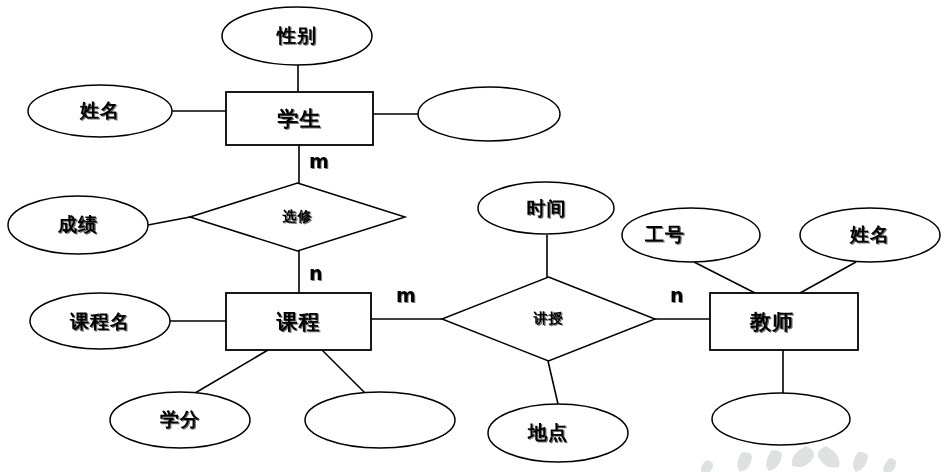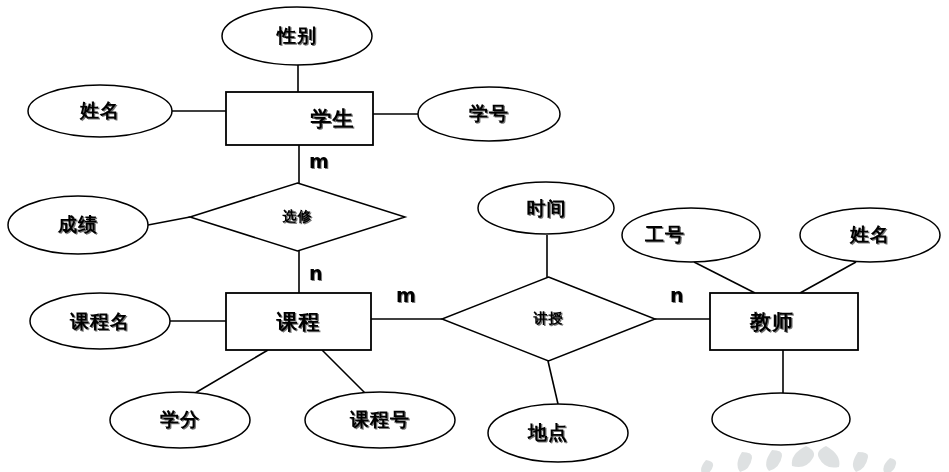--- a/index.html
+++ b/index.html
@@ -89,34 +89,32 @@
       <path d="M742 452 q-8 12 -2 20 q10 -2 12 -14 q1 -6 -10 -6 z"></path>
       <path d="M772 450 q-10 14 -3 21 q11 -3 13 -15 q1 -6 -10 -6 z"></path>
       <path d="M806 446 q-16 8 -14 20 q14 4 21 -8 q4 -7 -7 -12 z"></path>
       <path d="M826 446 q16 9 13 21 q-14 3 -20 -9 q-4 -7 7 -12 z"></path>
       <path d="M858 452 q-9 13 -2 20 q10 -3 12 -15 q1 -5 -10 -5 z"></path>
       <path d="M890 458 q-10 9 -5 16 q9 -1 11 -10 q1 -5 -6 -6 z"></path>
       <path d="M706 460 q-8 9 -3 15 q8 -1 10 -9 q1 -5 -7 -6 z"></path>
     </g>
   </svg>
 
-  <div class="node-label entity-label" style="left:226px;top:92px;width:147px;height:53px;padding-left:33px;">学生</div>
+  <div class="node-label entity-label" style="left:226px;top:92px;width:147px;height:53px;">学生</div>
   <div class="node-label entity-label" style="left:226px;top:293px;width:145px;height:57px;">课程</div>
   <div class="node-label entity-label" style="left:710px;top:293px;width:124px;height:57px;">教师</div>
 
   <div class="node-label rel-label" style="left:190px;top:183px;width:215px;height:68px;">选修</div>
   <div class="node-label rel-label" style="left:442px;top:277px;width:213px;height:84px;">讲授</div>
 
   <div class="node-label attr-label" style="left:222px;top:7px;width:150px;height:58px;">性别</div>
   <div class="node-label attr-label" style="left:28px;top:85px;width:144px;height:52px;">姓名</div>
-  <div class="node-label attr-label" style="left:418px;top:87px;width:142px;height:54px;">学号</div>
   <div class="node-label attr-label" style="left:8px;top:196px;width:140px;height:58px;">成绩</div>
   <div class="node-label attr-label" style="left:30px;top:293px;width:140px;height:57px;">课程名</div>
   <div class="node-label attr-label" style="left:110px;top:392px;width:140px;height:56px;">学分</div>
-  <div class="node-label attr-label" style="left:305px;top:392px;width:150px;height:56px;">课程号</div>
   <div class="node-label attr-label" style="left:478px;top:182px;width:137px;height:53px;">时间</div>
   <div class="node-label attr-label" style="left:478px;top:404px;width:140px;height:58px;">地点</div>
   <div class="node-label attr-label" style="left:596px;top:208px;width:138px;height:54px;">工号</div>
   <div class="node-label attr-label" style="left:800px;top:208px;width:140px;height:54px;">姓名</div>
 
   <div class="card-label" style="left:309px;top:150px;">m</div>
   <div class="card-label" style="left:309px;top:262px;">n</div>
   <div class="card-label" style="left:396px;top:284px;">m</div>
   <div class="card-label" style="left:670px;top:284px;">n</div>
 

